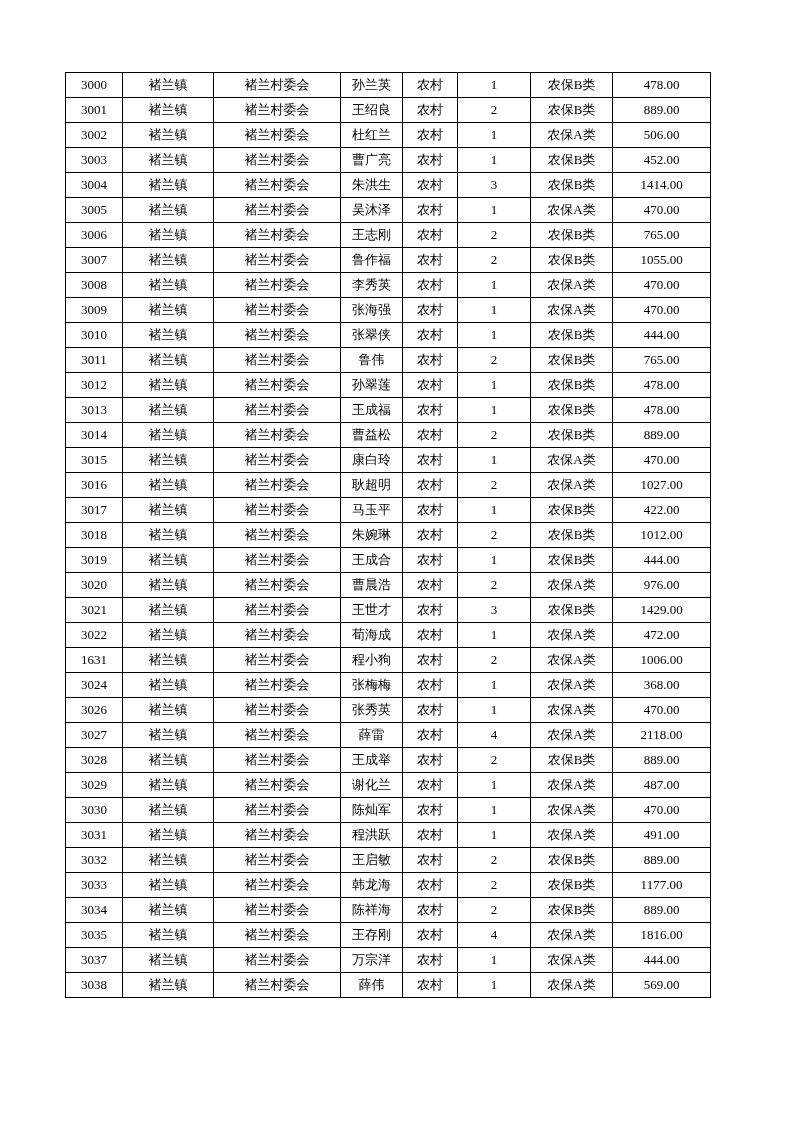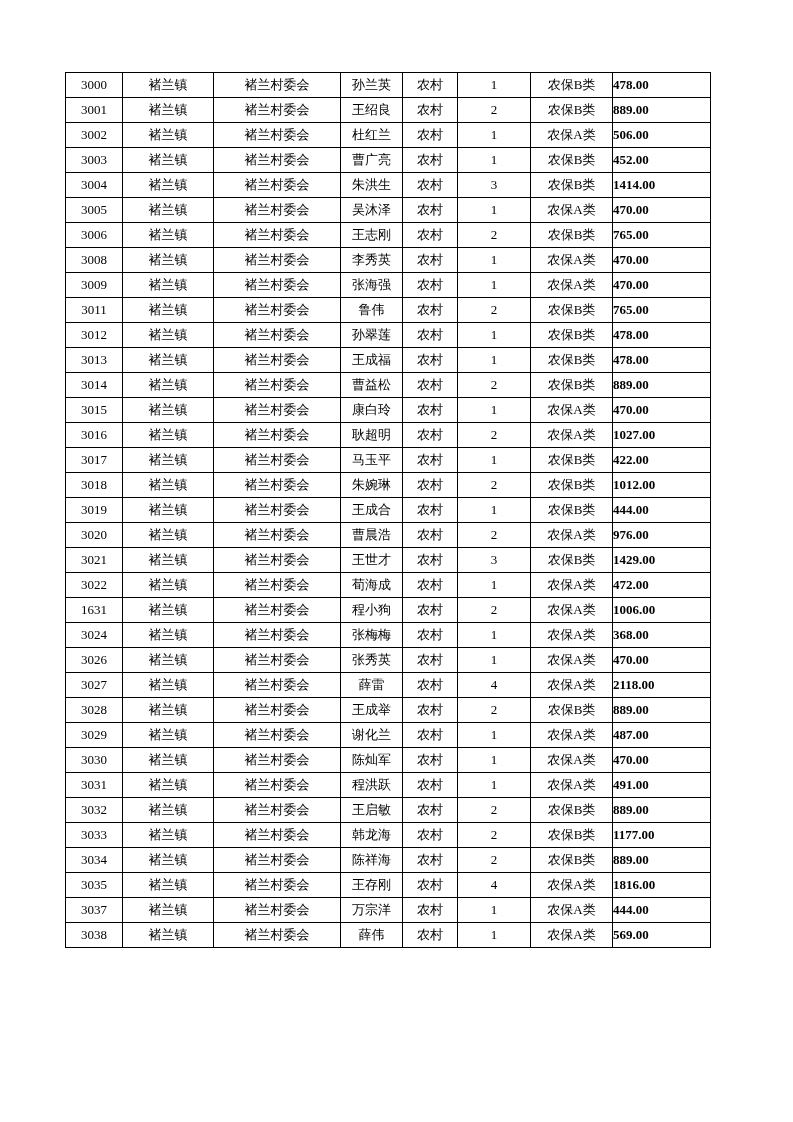--- a/index.html
+++ b/index.html
@@ -23,21 +23,21 @@
   table.grid td {
     border: 1px solid #000;
     height: 24px;
     font-size: 13px;
     line-height: 24px;
     padding: 0;
     white-space: nowrap;
     overflow: hidden;
   }
   td.align-center { text-align: center; }
-  td.align-right  { text-align: left; padding-right: 22px; font-weight: bold; }
+  td.align-right  { text-align: center; padding-right: 22px; }
   col.c-serial   { width: 57px; }
   col.c-town     { width: 91px; }
   col.c-village  { width: 127px; }
   col.c-name     { width: 62px; }
   col.c-hhtype   { width: 55px; }
   col.c-count    { width: 73px; }
   col.c-category { width: 82px; }
   col.c-amount   { width: 98px; }
 </style>
 </head>
@@ -120,38 +120,58 @@
           <td class="align-center">3006</td>
           <td class="align-center">褚兰镇</td>
           <td class="align-center">褚兰村委会</td>
           <td class="align-center">王志刚</td>
           <td class="align-center">农村</td>
           <td class="align-center">2</td>
           <td class="align-center">农保B类</td>
           <td class="align-right">765.00</td>
         </tr>
         <tr>
+          <td class="align-center">3007</td>
+          <td class="align-center">褚兰镇</td>
+          <td class="align-center">褚兰村委会</td>
+          <td class="align-center">鲁作福</td>
+          <td class="align-center">农村</td>
+          <td class="align-center">2</td>
+          <td class="align-center">农保B类</td>
+          <td class="align-right">1055.00</td>
+        </tr>
+        <tr>
           <td class="align-center">3008</td>
           <td class="align-center">褚兰镇</td>
           <td class="align-center">褚兰村委会</td>
           <td class="align-center">李秀英</td>
           <td class="align-center">农村</td>
           <td class="align-center">1</td>
           <td class="align-center">农保A类</td>
           <td class="align-right">470.00</td>
         </tr>
         <tr>
           <td class="align-center">3009</td>
           <td class="align-center">褚兰镇</td>
           <td class="align-center">褚兰村委会</td>
           <td class="align-center">张海强</td>
           <td class="align-center">农村</td>
           <td class="align-center">1</td>
           <td class="align-center">农保A类</td>
           <td class="align-right">470.00</td>
+        </tr>
+        <tr>
+          <td class="align-center">3010</td>
+          <td class="align-center">褚兰镇</td>
+          <td class="align-center">褚兰村委会</td>
+          <td class="align-center">张翠侠</td>
+          <td class="align-center">农村</td>
+          <td class="align-center">1</td>
+          <td class="align-center">农保B类</td>
+          <td class="align-right">444.00</td>
         </tr>
         <tr>
           <td class="align-center">3011</td>
           <td class="align-center">褚兰镇</td>
           <td class="align-center">褚兰村委会</td>
           <td class="align-center">鲁伟</td>
           <td class="align-center">农村</td>
           <td class="align-center">2</td>
           <td class="align-center">农保B类</td>
           <td class="align-right">765.00</td>

